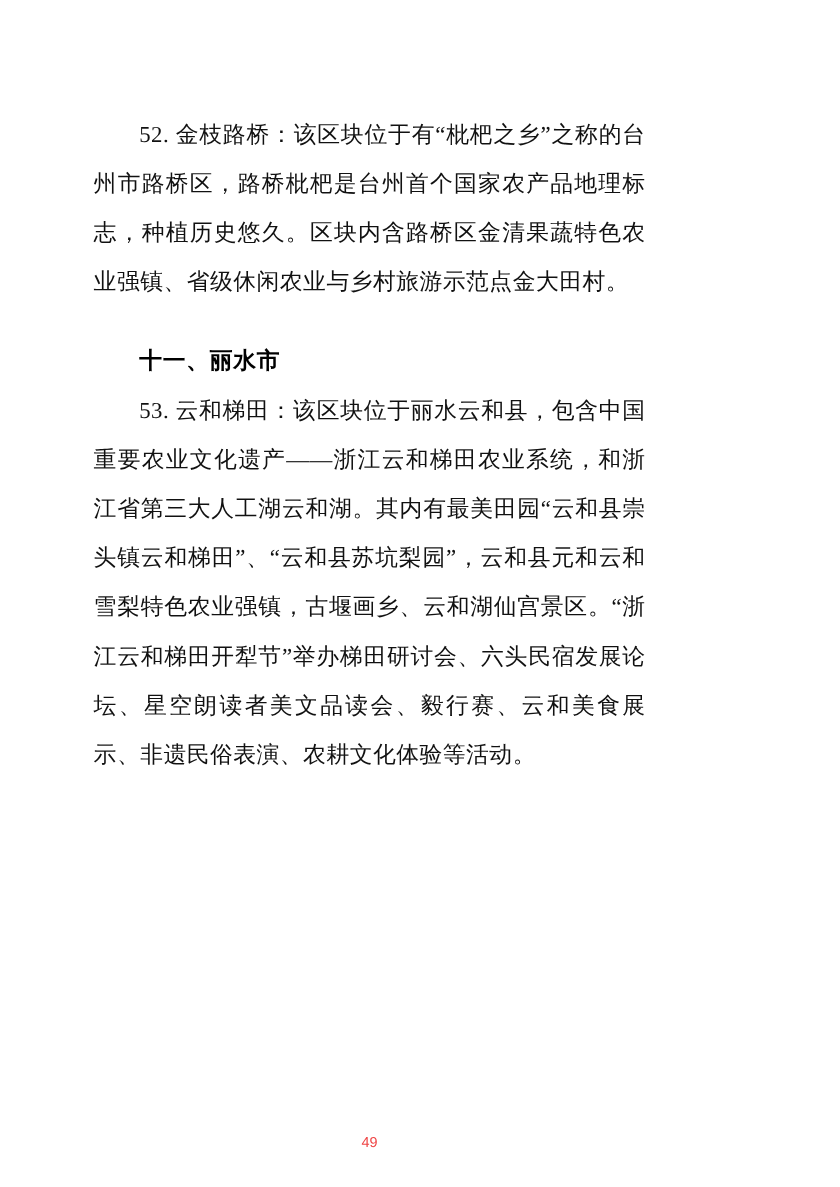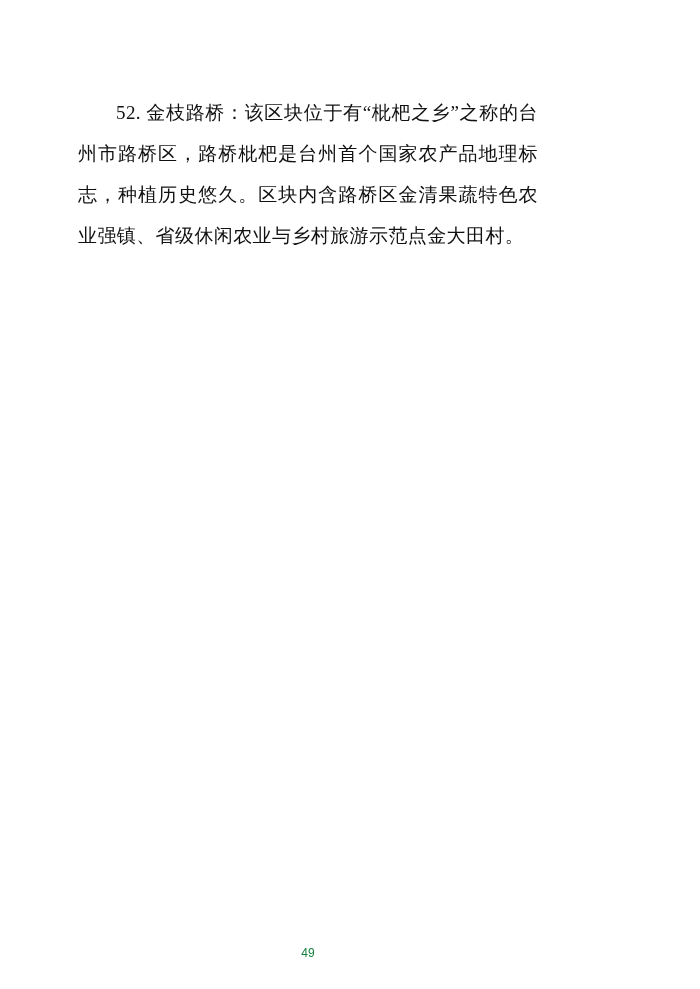--- a/index.html
+++ b/index.html
@@ -40,28 +40,30 @@
   }
   .page-footer {
     position: absolute;
     left: 0;
     right: 0;
     bottom: 28px;
     text-align: center;
   }
   .page-number {
     font-size: 12px;
-    color: #15803d;
+    color: #ef4444;
     font-family: "Liberation Sans", sans-serif;
     margin-top: 12px;
   }
 </style>
 </head>
 <body>
 
 <div class="page">
   <div class="doc-body">
       <p class="body-para">52. 金枝路桥：该区块位于有“枇杷之乡”之称的台州市路桥区，路桥枇杷是台州首个国家农产品地理标志，种植历史悠久。区块内含路桥区金清果蔬特色农业强镇、省级休闲农业与乡村旅游示范点金大田村。</p>
+      <h2 class="section-heading">十一、丽水市</h2>
+      <p class="body-para">53. 云和梯田：该区块位于丽水云和县，包含中国重要农业文化遗产——浙江云和梯田农业系统，和浙江省第三大人工湖云和湖。其内有最美田园“云和县崇头镇云和梯田”、“云和县苏坑梨园”，云和县元和云和雪梨特色农业强镇，古堰画乡、云和湖仙宫景区。“浙江云和梯田开犁节”举办梯田研讨会、六头民宿发展论坛、星空朗读者美文品读会、毅行赛、云和美食展示、非遗民俗表演、农耕文化体验等活动。</p>
     </div>
   <div class="page-footer">
     <span class="page-number">49</span>
   </div>
 </div>
 
 </body></html>

